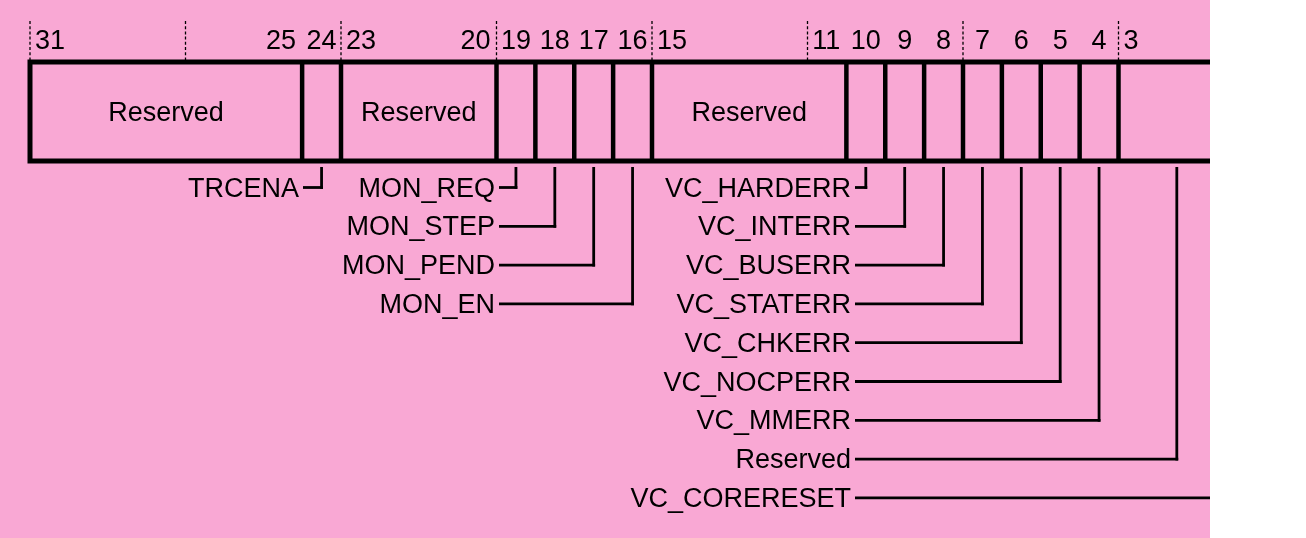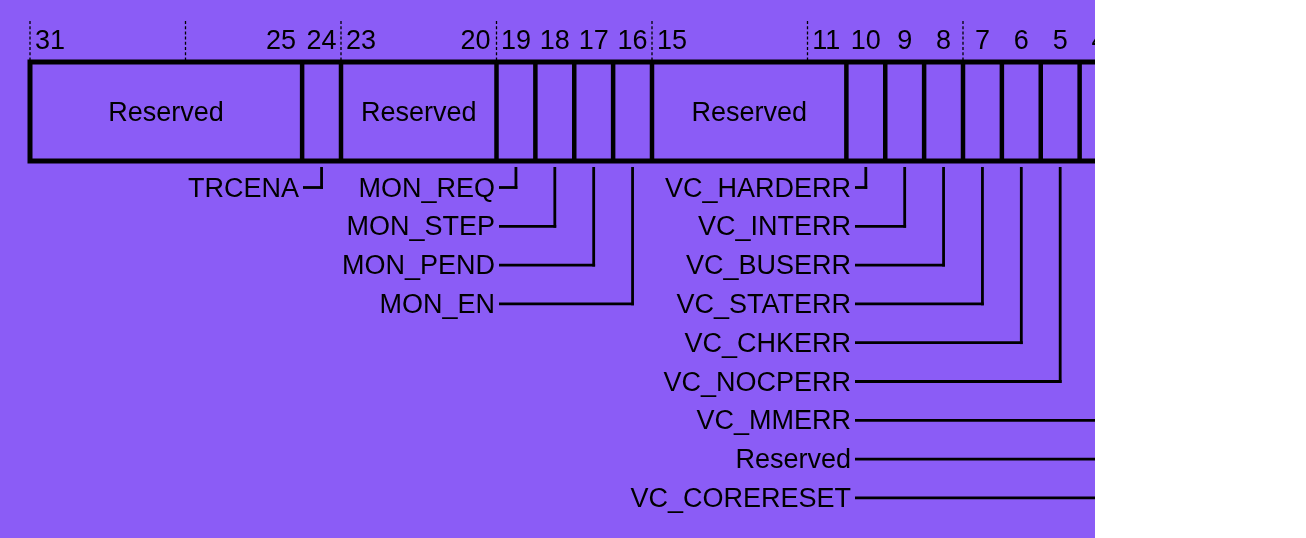--- a/index.html
+++ b/index.html
@@ -1,20 +1,20 @@
 <!DOCTYPE html>
 <html><head>
 <meta charset="utf-8">
 <style>
   html, body { margin: 0; padding: 0; background: #ffffff; }
   .page {
     position: relative;
-    width: 1095px;
+    width: 1210px;
     height: 538px;
-    background: #8b5cf6;
+    background: #f9a8d4;
     overflow: hidden;
   }
   svg text {
     font-family: "Liberation Sans", "DejaVu Sans", sans-serif;
     font-size: 27px;
     fill: #000000;
   }
 </style>
 </head>
 <body>

